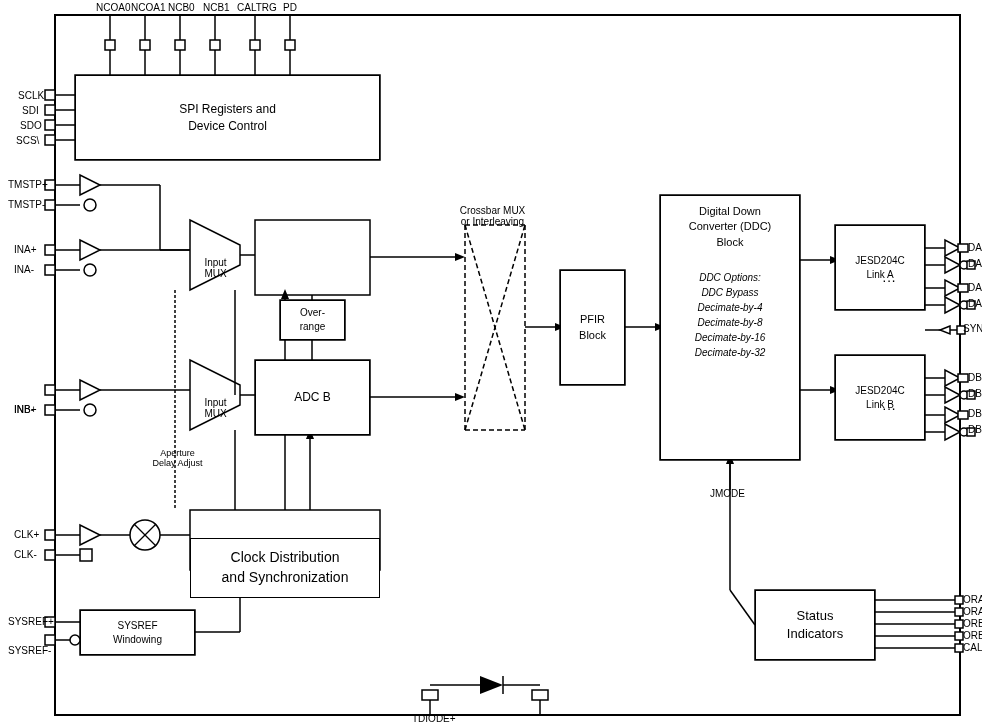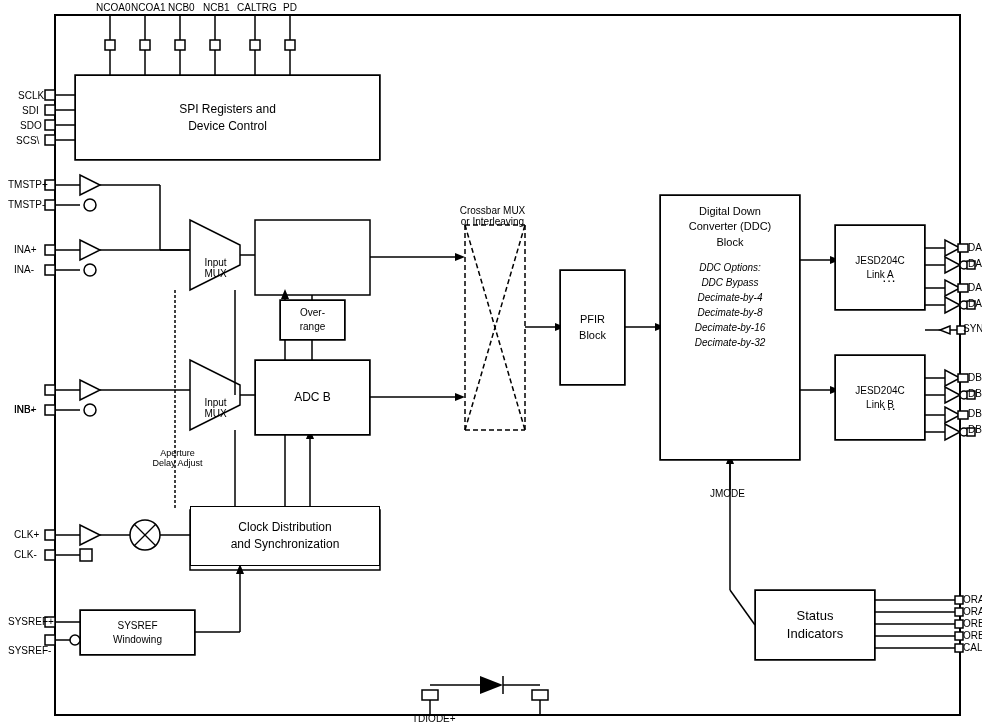--- a/index.html
+++ b/index.html
@@ -314,32 +314,32 @@
   <div style="position:absolute;left:435px;top:205px;width:115px;text-align:center;font-size:10px;">
     Crossbar MUX<br>or Interleaving
   </div>
 
   <div class="block" style="left:560px;top:270px;width:65px;height:115px;font-size:11px;">
     PFIR<br>Block
   </div>
 
   <div class="block" style="left:660px;top:195px;width:140px;height:265px;font-size:10px;flex-direction:column;align-items:center;justify-content:flex-start;padding:8px 5px;">
     <div style="font-size:11px;margin-bottom:4px;">Digital Down<br>Converter (DDC)<br>Block</div>
-    <div style="font-size:10px;font-style:italic;margin-top:6px;line-height:1.5;">DDC Options:<br>DDC Bypass<br>Decimate-by-4<br>Decimate-by-8<br>Decimate-by-16<br>Decimate-by-32</div>
+    <div style="font-size:10px;font-style:italic;margin-top:16px;line-height:1.5;">DDC Options:<br>DDC Bypass<br>Decimate-by-4<br>Decimate-by-8<br>Decimate-by-16<br>Decimate-by-32</div>
   </div>
 
   <div class="block" style="left:835px;top:225px;width:90px;height:85px;font-size:10px;">
     JESD204C<br>Link A
   </div>
 
   <div class="block" style="left:835px;top:355px;width:90px;height:85px;font-size:10px;">
     JESD204C<br>Link B
   </div>
 
-  <div class="block" style="left:190px;top:506px;width:190px;height:60px;font-size:12px;">
+  <div class="block" style="left:190px;top:538px;width:190px;height:60px;font-size:14px;">
     Clock Distribution<br>and Synchronization
   </div>
 
   <div class="block" style="left:80px;top:610px;width:115px;height:45px;font-size:10px;">
     SYSREF<br>Windowing
   </div>
 
   <div class="block" style="left:755px;top:590px;width:120px;height:70px;font-size:13px;">
     Status<br>Indicators
   </div>

